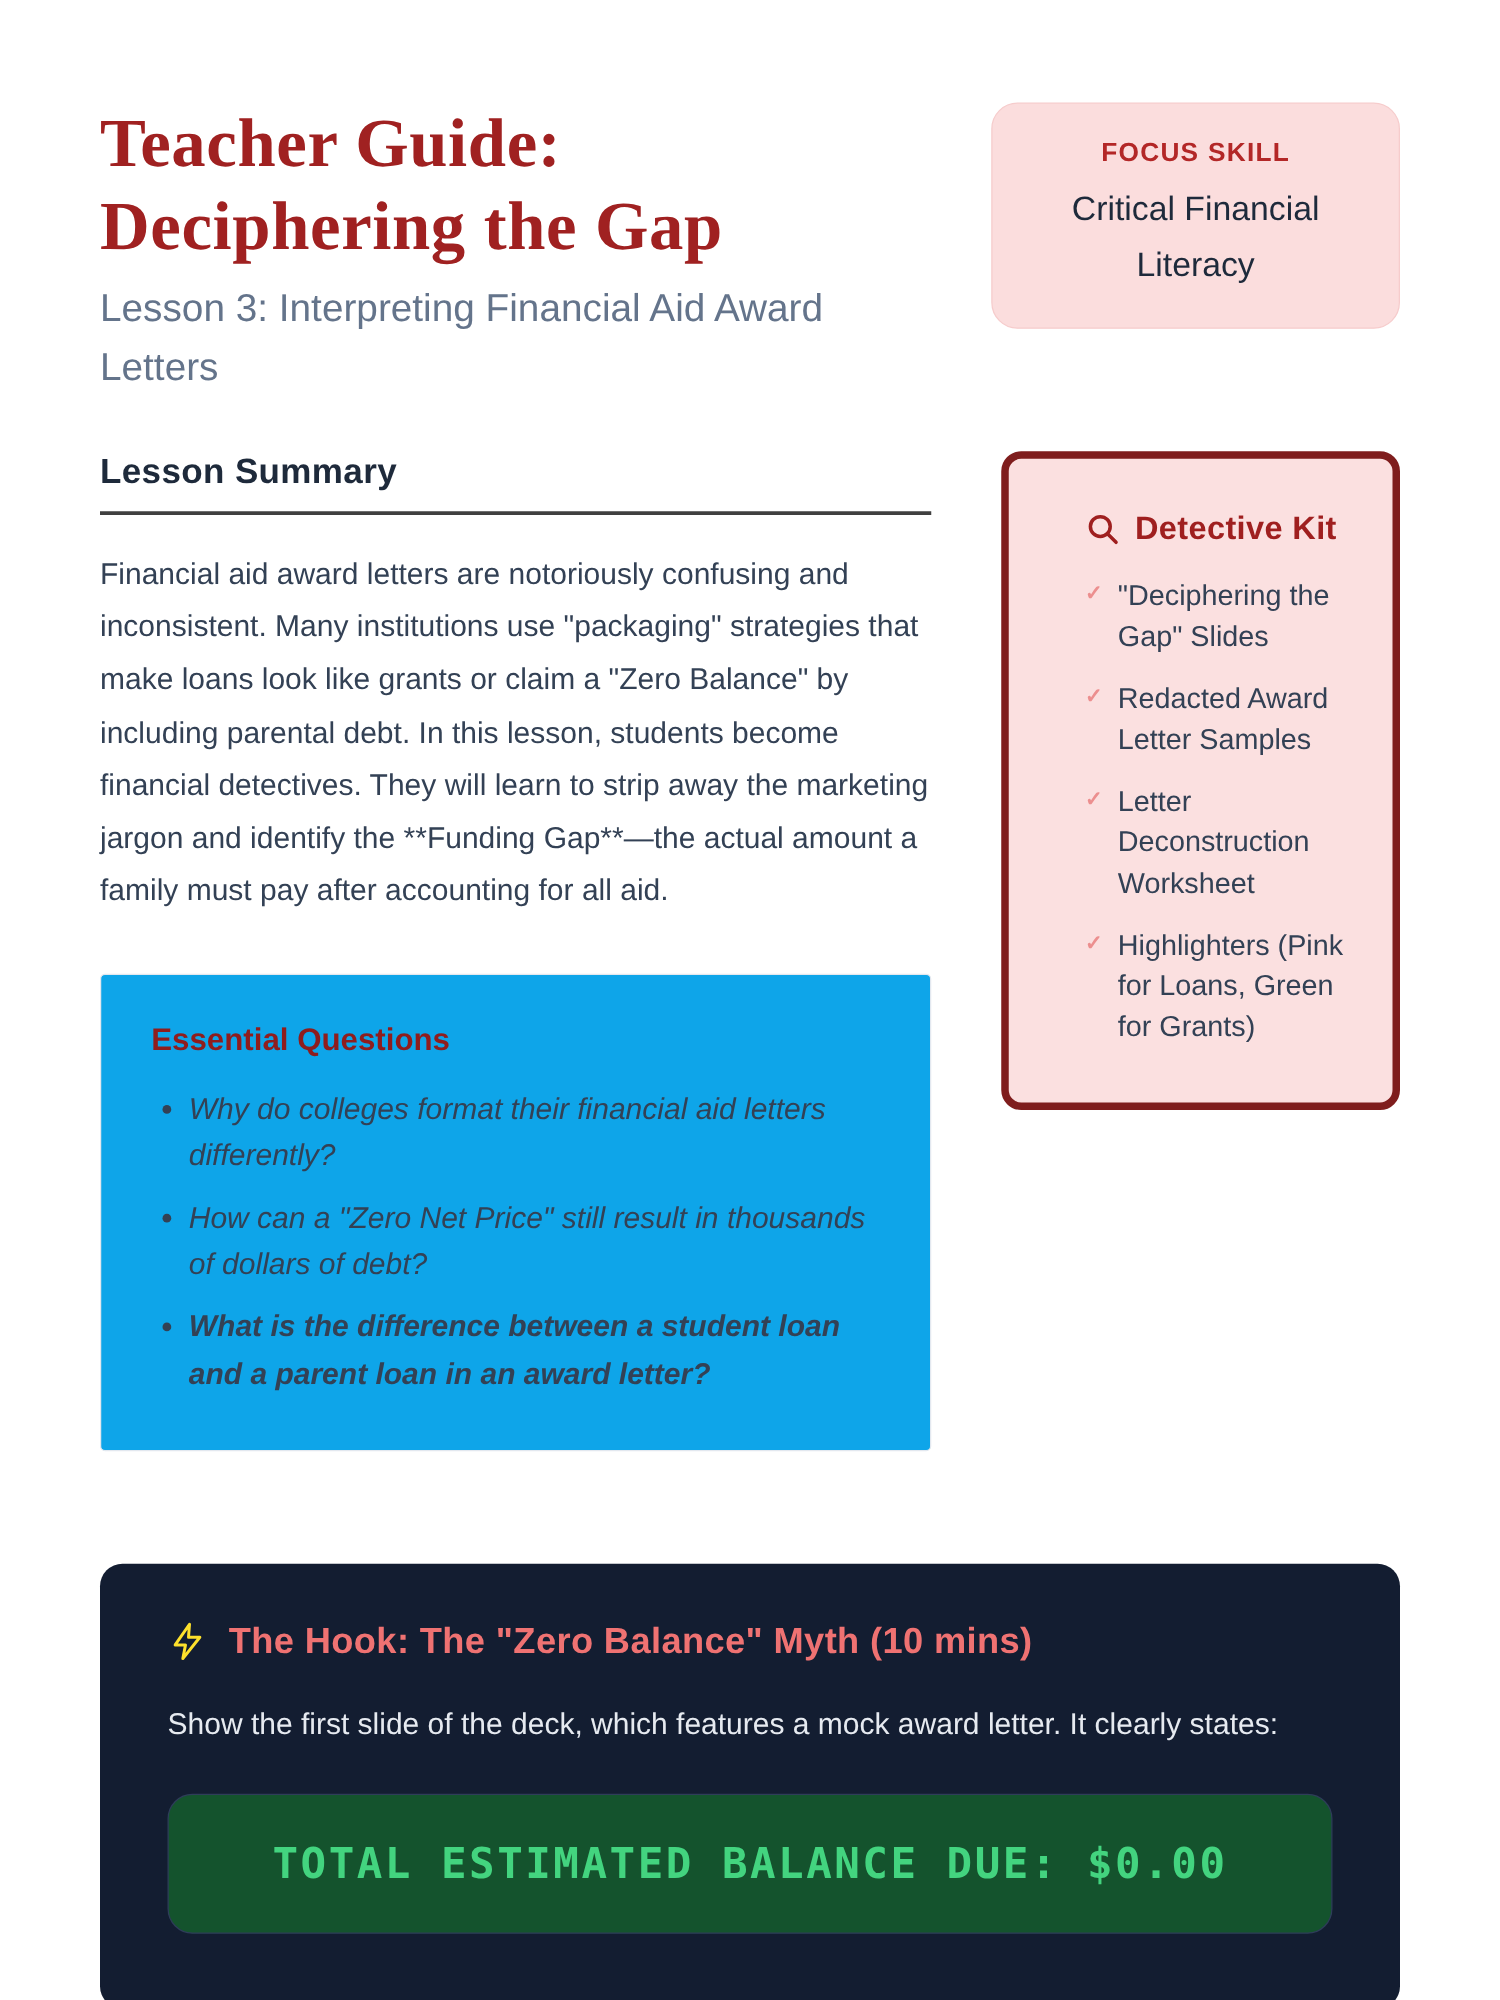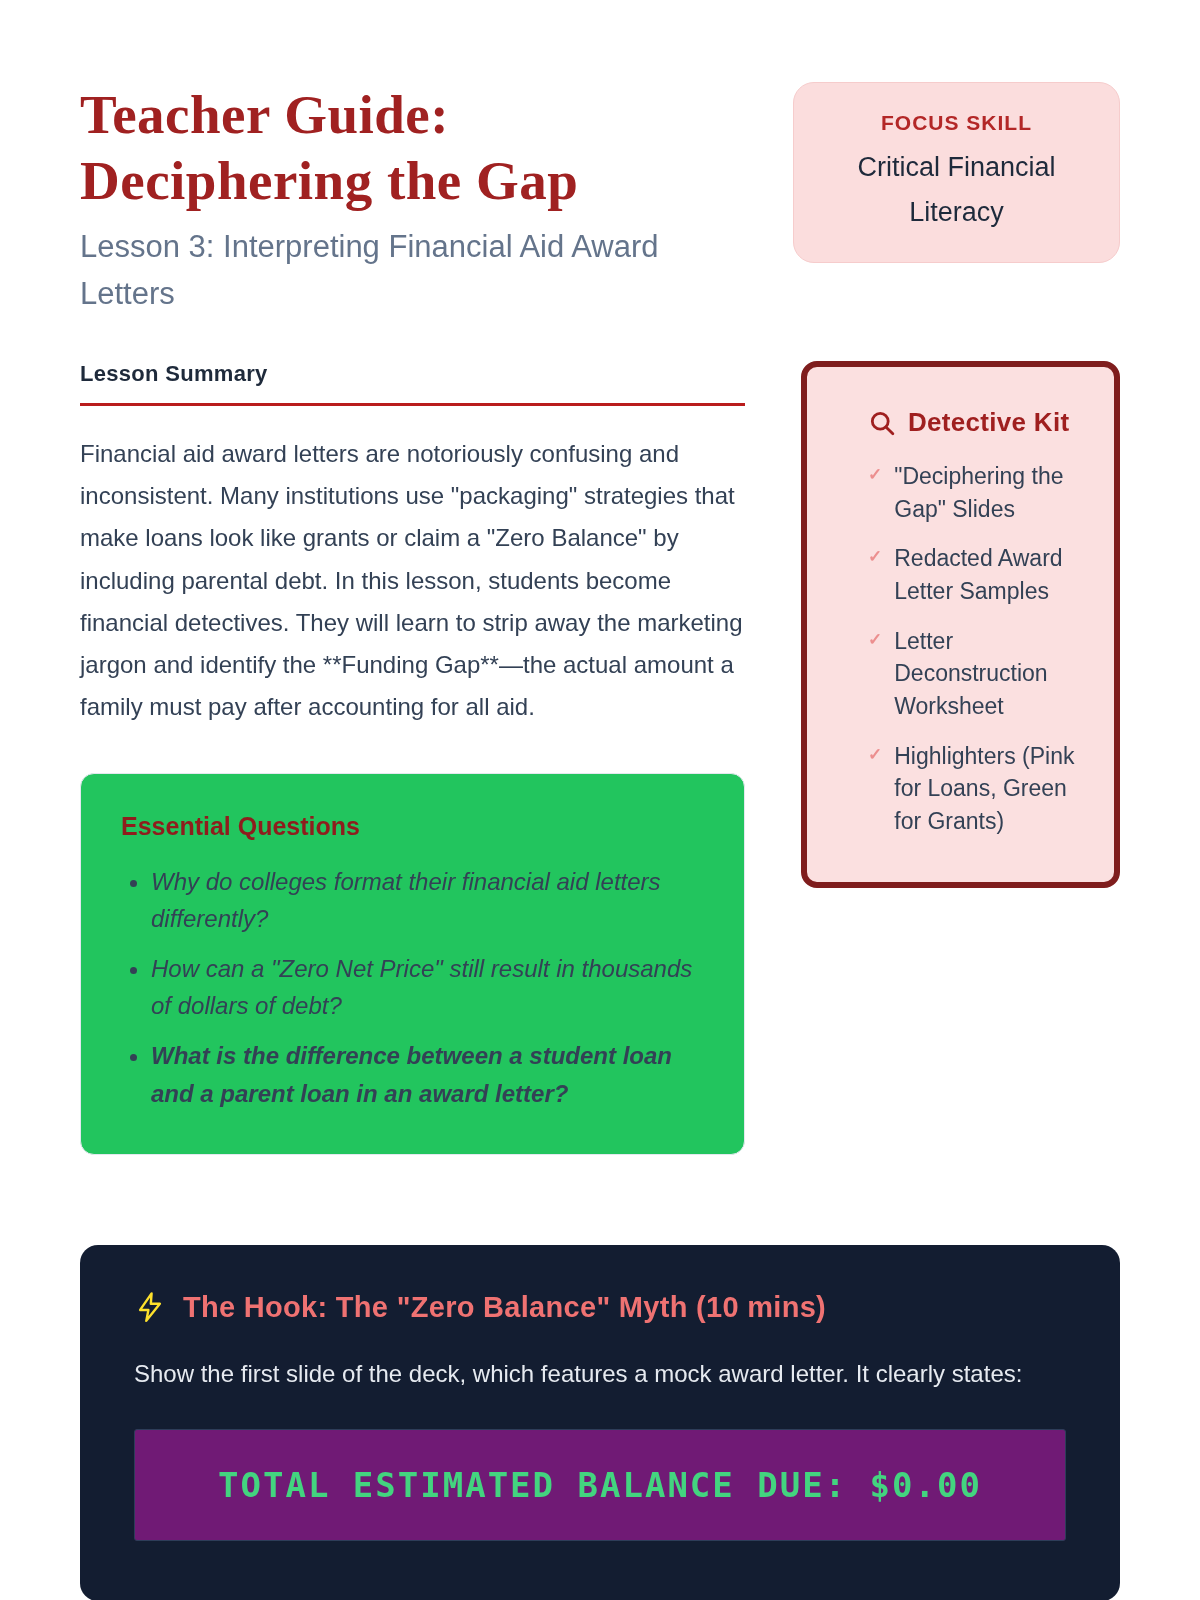--- a/index.html
+++ b/index.html
@@ -55,39 +55,39 @@
 
   
   .main-row {
     display: grid;
     grid-template-columns: 665px 1fr;
     column-gap: 56px;
     align-items: start;
     margin-top: 44px;
   }
   .section-heading {
-    font-size: 22px;
+    font-size: 28px;
     font-weight: 700;
     color: #1e2a3b;
     padding-bottom: 16px;
-    border-bottom: 3px solid #b91c1c;
+    border-bottom: 3px solid #404040;
     letter-spacing: 0.3px;
   }
   .summary-body {
     margin-top: 27px;
     font-size: 24px;
     line-height: 1.76;
     color: #334155;
   }
 
   .eq-card {
     margin-top: 44px;
-    background: #22c55e;
+    background: #0ea5e9;
     border: 1px solid #e3e8ef;
-    border-radius: 14px;
+    border-radius: 4px;
     padding: 38px 40px 42px 40px;
   }
   .eq-title {
     font-size: 25px;
     font-weight: 700;
     color: #8f1d1d;
   }
   .eq-list {
     margin-top: 22px;
     padding-left: 30px;
@@ -146,23 +146,23 @@
     letter-spacing: 0.3px;
   }
   .hook-body {
     margin-top: 28px;
     font-size: 24px;
     line-height: 1.8;
     color: #e6eaf0;
   }
   .code-block {
     margin-top: 34px;
-    background: #701a75;
+    background: #14532d;
     border: 1px solid #2e3d59;
-    border-radius: 3px;
+    border-radius: 20px;
     padding: 35px 20px;
     text-align: center;
   }
   .code-text {
     font-family: "DejaVu Sans Mono", "Liberation Mono", monospace;
     font-weight: 700;
     font-size: 34px;
     letter-spacing: 2px;
     color: #43d47f;
     white-space: nowrap;

